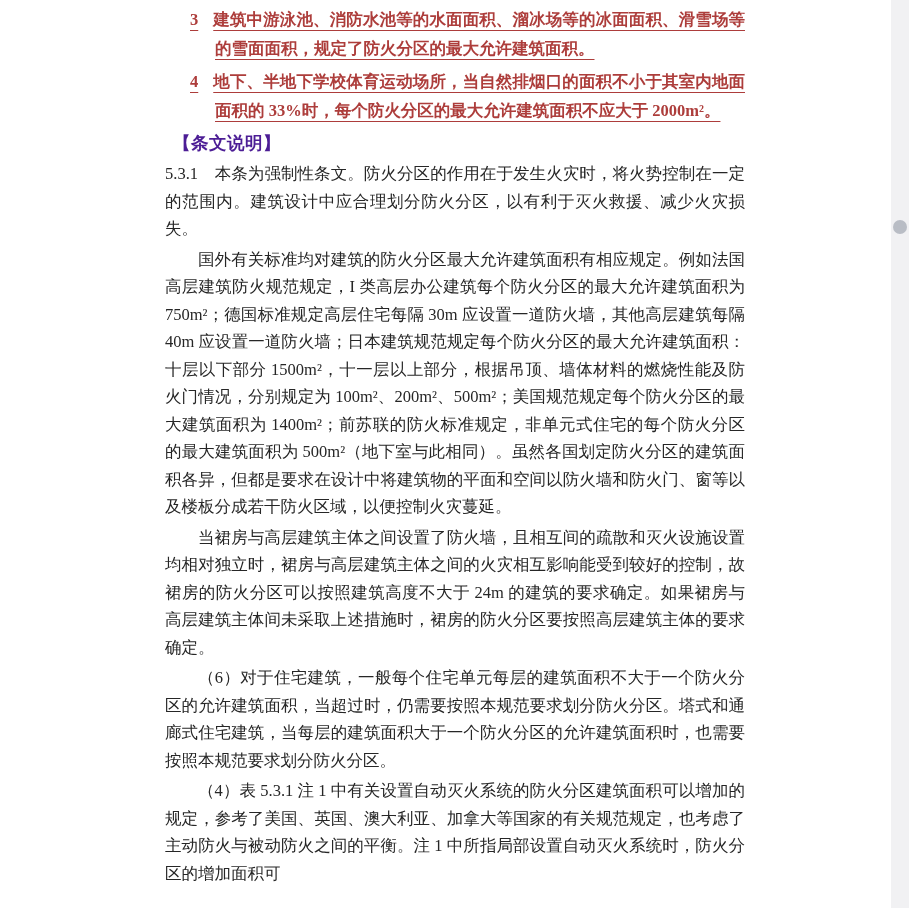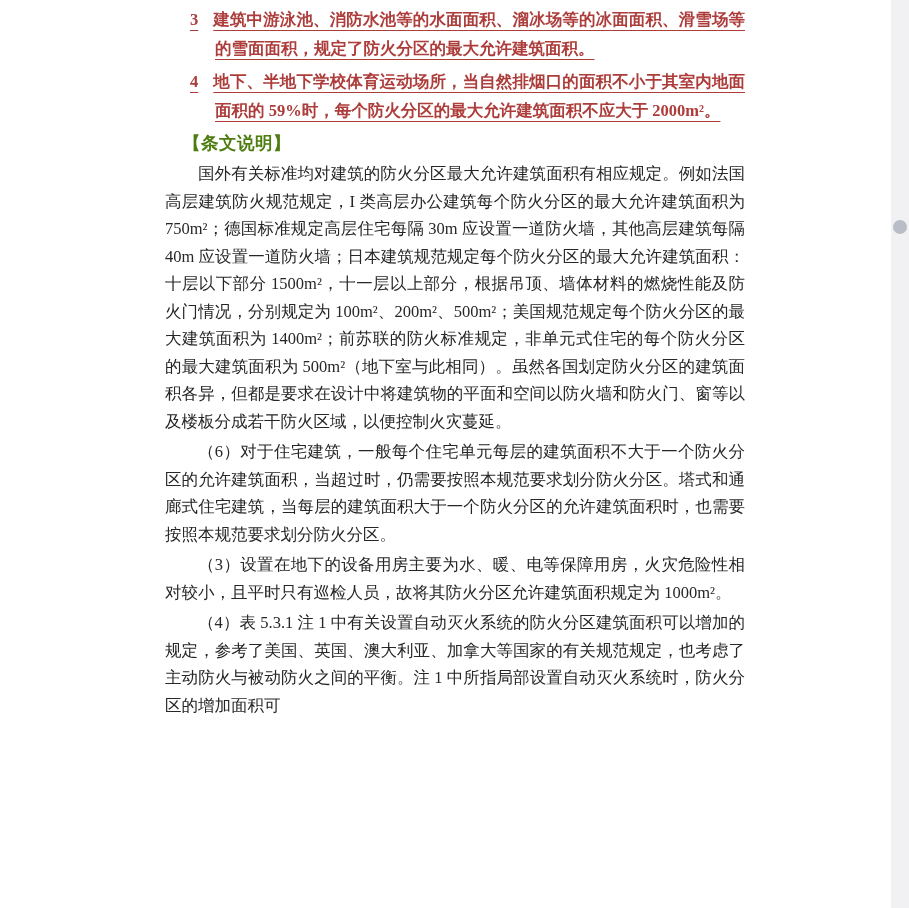--- a/index.html
+++ b/index.html
@@ -33,23 +33,23 @@
     text-decoration: underline;
     text-underline-offset: 5px;
     text-decoration-thickness: 1px;
     margin-bottom: 5px;
   }
   .clause-num { padding-right: 15px; }
   
   .section-header {
     font-size: 17.5px;
     font-weight: bold;
-    color: #4d7c0f;
+    color: #4c1d95;
     line-height: 26px;
-    margin: 5px 0 4px 18px;
+    margin: 5px 0 4px 8px;
     letter-spacing: 0.5px;
   }
   
   .para {
     font-size: 16.5px;
     line-height: 27.5px;
     margin-bottom: 3px;
     text-indent: 2em;
   }
   .para.noindent { text-indent: 0; }
@@ -72,28 +72,29 @@
 <body>
 
 <div class="screen">
   <div class="content">
 
     <div class="clause">
       <span class="clause-num">3</span><span>建筑中游泳池、消防水池等的水面面积、溜冰场等的冰面面积、滑雪场等的雪面面积，规定了防火分区的最大允许建筑面积。</span>
     </div>
 
     <div class="clause">
-      <span class="clause-num">4</span><span>地下、半地下学校体育运动场所，当自然排烟口的面积不小于其室内地面面积的 59%时，每个防火分区的最大允许建筑面积不应大于 2000m²。</span>
+      <span class="clause-num">4</span><span>地下、半地下学校体育运动场所，当自然排烟口的面积不小于其室内地面面积的 33%时，每个防火分区的最大允许建筑面积不应大于 2000m²。</span>
     </div>
 
     <div class="section-header">【条文说明】</div>
 
+    <p class="para noindent">5.3.1　本条为强制性条文。防火分区的作用在于发生火灾时，将火势控制在一定的范围内。建筑设计中应合理划分防火分区，以有利于灭火救援、减少火灾损失。</p>
     <p class="para">国外有关标准均对建筑的防火分区最大允许建筑面积有相应规定。例如法国高层建筑防火规范规定，I 类高层办公建筑每个防火分区的最大允许建筑面积为 750m²；德国标准规定高层住宅每隔 30m 应设置一道防火墙，其他高层建筑每隔 40m 应设置一道防火墙；日本建筑规范规定每个防火分区的最大允许建筑面积：十层以下部分 1500m²，十一层以上部分，根据吊顶、墙体材料的燃烧性能及防火门情况，分别规定为 100m²、200m²、500m²；美国规范规定每个防火分区的最大建筑面积为 1400m²；前苏联的防火标准规定，非单元式住宅的每个防火分区的最大建筑面积为 500m²（地下室与此相同）。虽然各国划定防火分区的建筑面积各异，但都是要求在设计中将建筑物的平面和空间以防火墙和防火门、窗等以及楼板分成若干防火区域，以便控制火灾蔓延。</p>
+    <p class="para">当裙房与高层建筑主体之间设置了防火墙，且相互间的疏散和灭火设施设置均相对独立时，裙房与高层建筑主体之间的火灾相互影响能受到较好的控制，故裙房的防火分区可以按照建筑高度不大于 24m 的建筑的要求确定。如果裙房与高层建筑主体间未采取上述措施时，裙房的防火分区要按照高层建筑主体的要求确定。</p>
     <p class="para">（6）对于住宅建筑，一般每个住宅单元每层的建筑面积不大于一个防火分区的允许建筑面积，当超过时，仍需要按照本规范要求划分防火分区。塔式和通廊式住宅建筑，当每层的建筑面积大于一个防火分区的允许建筑面积时，也需要按照本规范要求划分防火分区。</p>
-    <p class="para">（3）设置在地下的设备用房主要为水、暖、电等保障用房，火灾危险性相对较小，且平时只有巡检人员，故将其防火分区允许建筑面积规定为 1000m²。</p>
     <p class="para">（4）表 5.3.1 注 1 中有关设置自动灭火系统的防火分区建筑面积可以增加的规定，参考了美国、英国、澳大利亚、加拿大等国家的有关规范规定，也考虑了主动防火与被动防火之间的平衡。注 1 中所指局部设置自动灭火系统时，防火分区的增加面积可</p>
 
   </div>
 
   <div class="scroll-track">
     <div class="scroll-thumb"></div>
   </div>
 </div>
 
 </body></html>

